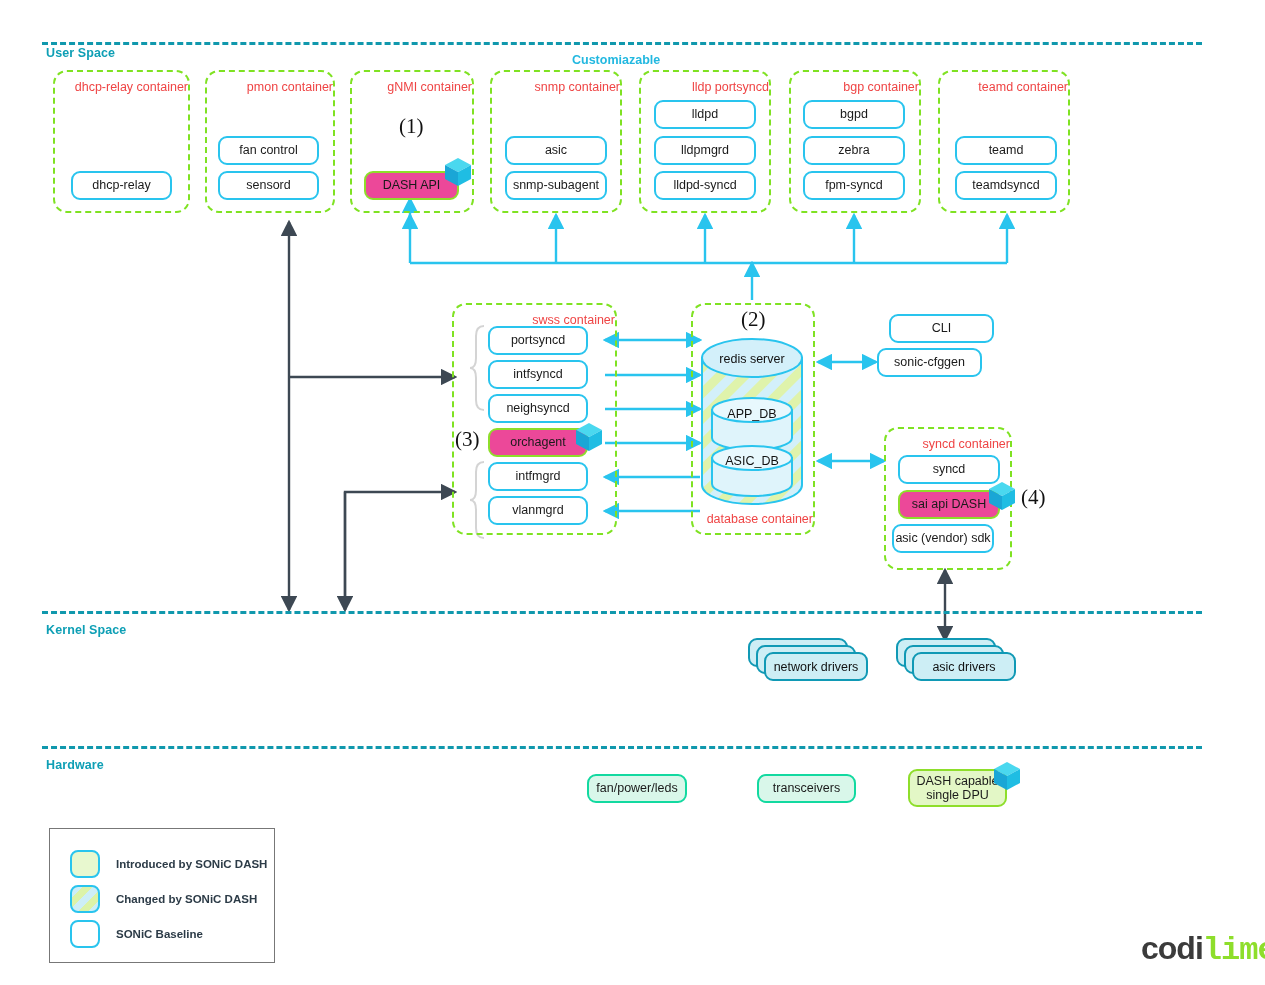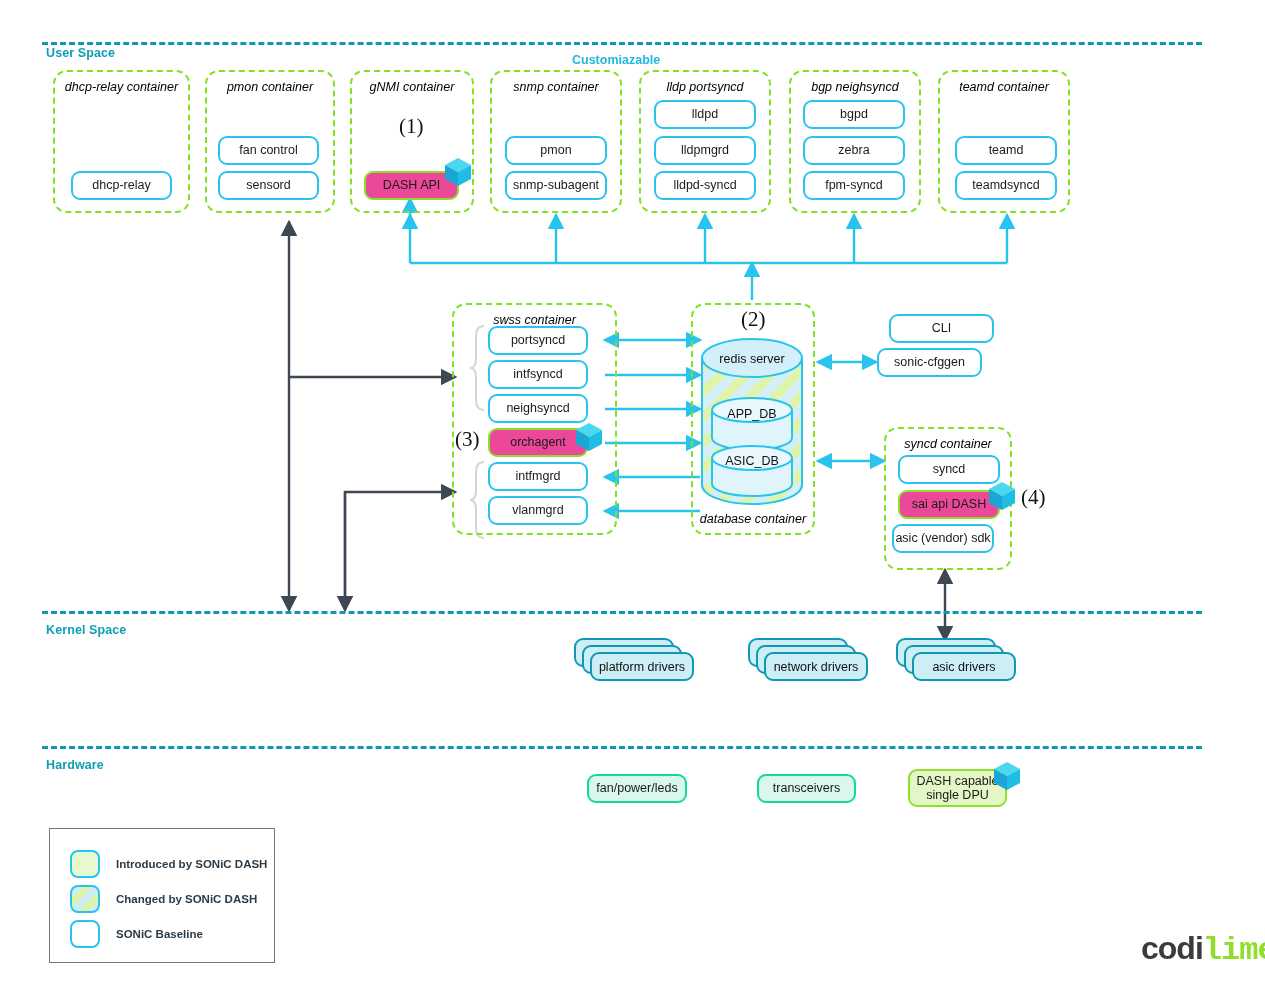--- a/index.html
+++ b/index.html
@@ -32,23 +32,22 @@
 
   
   .gcont {
     position:absolute;
     border:2.5px dashed #7fe222;
     border-radius:14px;
     background:transparent;
   }
   .gcont-title {
     position:absolute; left:0; right:0; top:8px;
-    text-align:center; font-size:12.5px; color:#000000;
-    white-space:nowrap;
-    font-style:italic;
+    text-align:right; font-size:12.5px; color:#ef4444;
+    white-space:nowrap;
   }
   .gcont-title.bottom {
     top:auto; bottom:7px;
   }
 
   
   .pbox {
     position:absolute;
     border:2px solid #29c4ee;
     border-radius:9px;
@@ -230,32 +229,32 @@
   <div class="pbox dash" style="left:364px; top:171px; width:95px; height:29px;">DASH API</div>
   <svg class="cube" style="left:444px; top:157px;" viewBox="0 0 28 30">
     <polygon points="14,1 27,8 14,15 1,8" fill="#4ad8ef"></polygon>
     <polygon points="1,8 14,15 14,29 1,22" fill="#1aa6d6"></polygon>
     <polygon points="27,8 14,15 14,29 27,22" fill="#1fbde3"></polygon>
   </svg>
 
   <div class="gcont" style="left:490px; top:70px; width:132px; height:143px;">
     <div class="gcont-title">snmp container</div>
   </div>
-  <div class="pbox" style="left:505px; top:136px; width:102px; height:29px;">pmon</div>
+  <div class="pbox" style="left:505px; top:136px; width:102px; height:29px;">asic</div>
   <div class="pbox" style="left:505px; top:171px; width:102px; height:29px;">snmp-subagent</div>
 
   <div class="gcont" style="left:639px; top:70px; width:132px; height:143px;">
     <div class="gcont-title">lldp portsyncd</div>
   </div>
   <div class="pbox" style="left:654px; top:100px; width:102px; height:29px;">lldpd</div>
   <div class="pbox" style="left:654px; top:136px; width:102px; height:29px;">lldpmgrd</div>
   <div class="pbox" style="left:654px; top:171px; width:102px; height:29px;">lldpd-syncd</div>
 
   <div class="gcont" style="left:789px; top:70px; width:132px; height:143px;">
-    <div class="gcont-title">bgp neighsyncd</div>
+    <div class="gcont-title">bgp container</div>
   </div>
   <div class="pbox" style="left:803px; top:100px; width:102px; height:29px;">bgpd</div>
   <div class="pbox" style="left:803px; top:136px; width:102px; height:29px;">zebra</div>
   <div class="pbox" style="left:803px; top:171px; width:102px; height:29px;">fpm-syncd</div>
 
   <div class="gcont" style="left:938px; top:70px; width:132px; height:143px;">
     <div class="gcont-title">teamd container</div>
   </div>
   <div class="pbox" style="left:955px; top:136px; width:102px; height:29px;">teamd</div>
   <div class="pbox" style="left:955px; top:171px; width:102px; height:29px;">teamdsyncd</div>
@@ -307,25 +306,20 @@
   <div class="pbox" style="left:898px; top:455px; width:102px; height:29px;">syncd</div>
   <div class="pbox dash" style="left:898px; top:490px; width:102px; height:29px;">sai api DASH</div>
   <svg class="cube" style="left:988px; top:481px;" viewBox="0 0 28 30">
     <polygon points="14,1 27,8 14,15 1,8" fill="#4ad8ef"></polygon>
     <polygon points="1,8 14,15 14,29 1,22" fill="#1aa6d6"></polygon>
     <polygon points="27,8 14,15 14,29 27,22" fill="#1fbde3"></polygon>
   </svg>
   <div class="callout" style="left:1021px; top:485px;">(4)</div>
   <div class="pbox" style="left:892px; top:524px; width:102px; height:29px;">asic (vendor) sdk</div>
 
-  <div class="stack" style="left:574px; top:638px; width:120px; height:48px;">
-    <div class="layer" style="left:0; top:0; width:100px; height:29px;"></div>
-    <div class="layer" style="left:8px; top:7px; width:100px; height:29px;"></div>
-    <div class="layer front" style="left:16px; top:14px; width:104px; height:29px;">platform drivers</div>
-  </div>
 
   <div class="stack" style="left:748px; top:638px; width:120px; height:48px;">
     <div class="layer" style="left:0; top:0; width:100px; height:29px;"></div>
     <div class="layer" style="left:8px; top:7px; width:100px; height:29px;"></div>
     <div class="layer front" style="left:16px; top:14px; width:104px; height:29px;">network drivers</div>
   </div>
 
   <div class="stack" style="left:896px; top:638px; width:120px; height:48px;">
     <div class="layer" style="left:0; top:0; width:100px; height:29px;"></div>
     <div class="layer" style="left:8px; top:7px; width:100px; height:29px;"></div>

